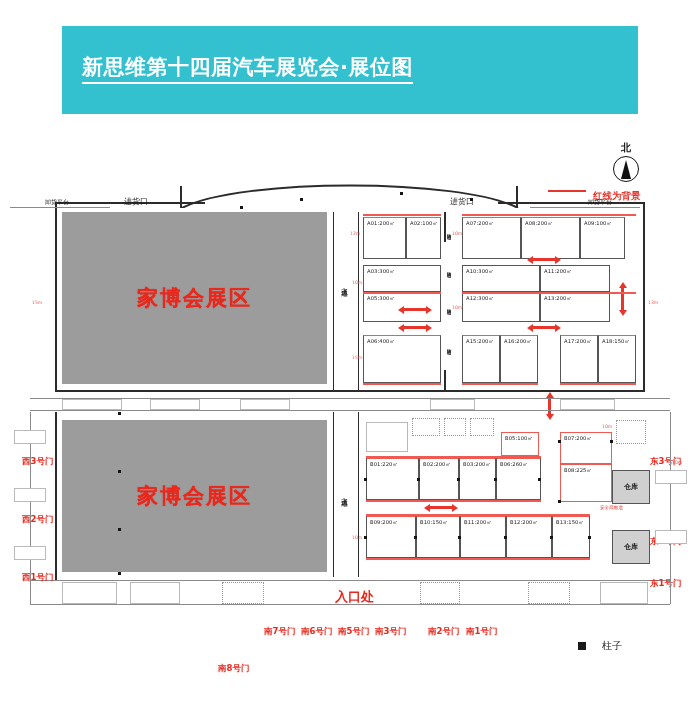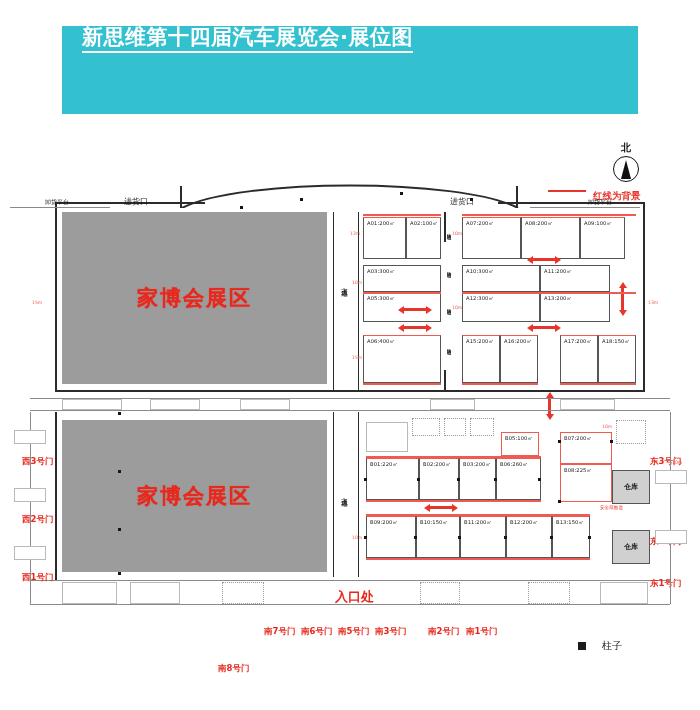--- a/index.html
+++ b/index.html
@@ -9,21 +9,21 @@
     font-family: "DejaVu Sans", "Liberation Sans", sans-serif;
     position: relative;
     overflow: hidden;
   }
 
   
   .banner {
     position: absolute; left: 62px; top: 26px;
     width: 576px; height: 88px;
     background: #33c1cf;
-    display: flex; align-items: flex-start;
+    display: flex; align-items: center;
   }
   .banner-left { padding-left: 20px; }
   .banner-cn {
     color: #ffffff; font-size: 21px; font-weight: bold;
     letter-spacing: 0.5px; line-height: 1.1;
     border-bottom: 2px solid #ffffff; padding-bottom: 2px;
     display: inline-block;
   }
   .banner-en {
     color: #ffffff; font-size: 27px; font-weight: bold;

